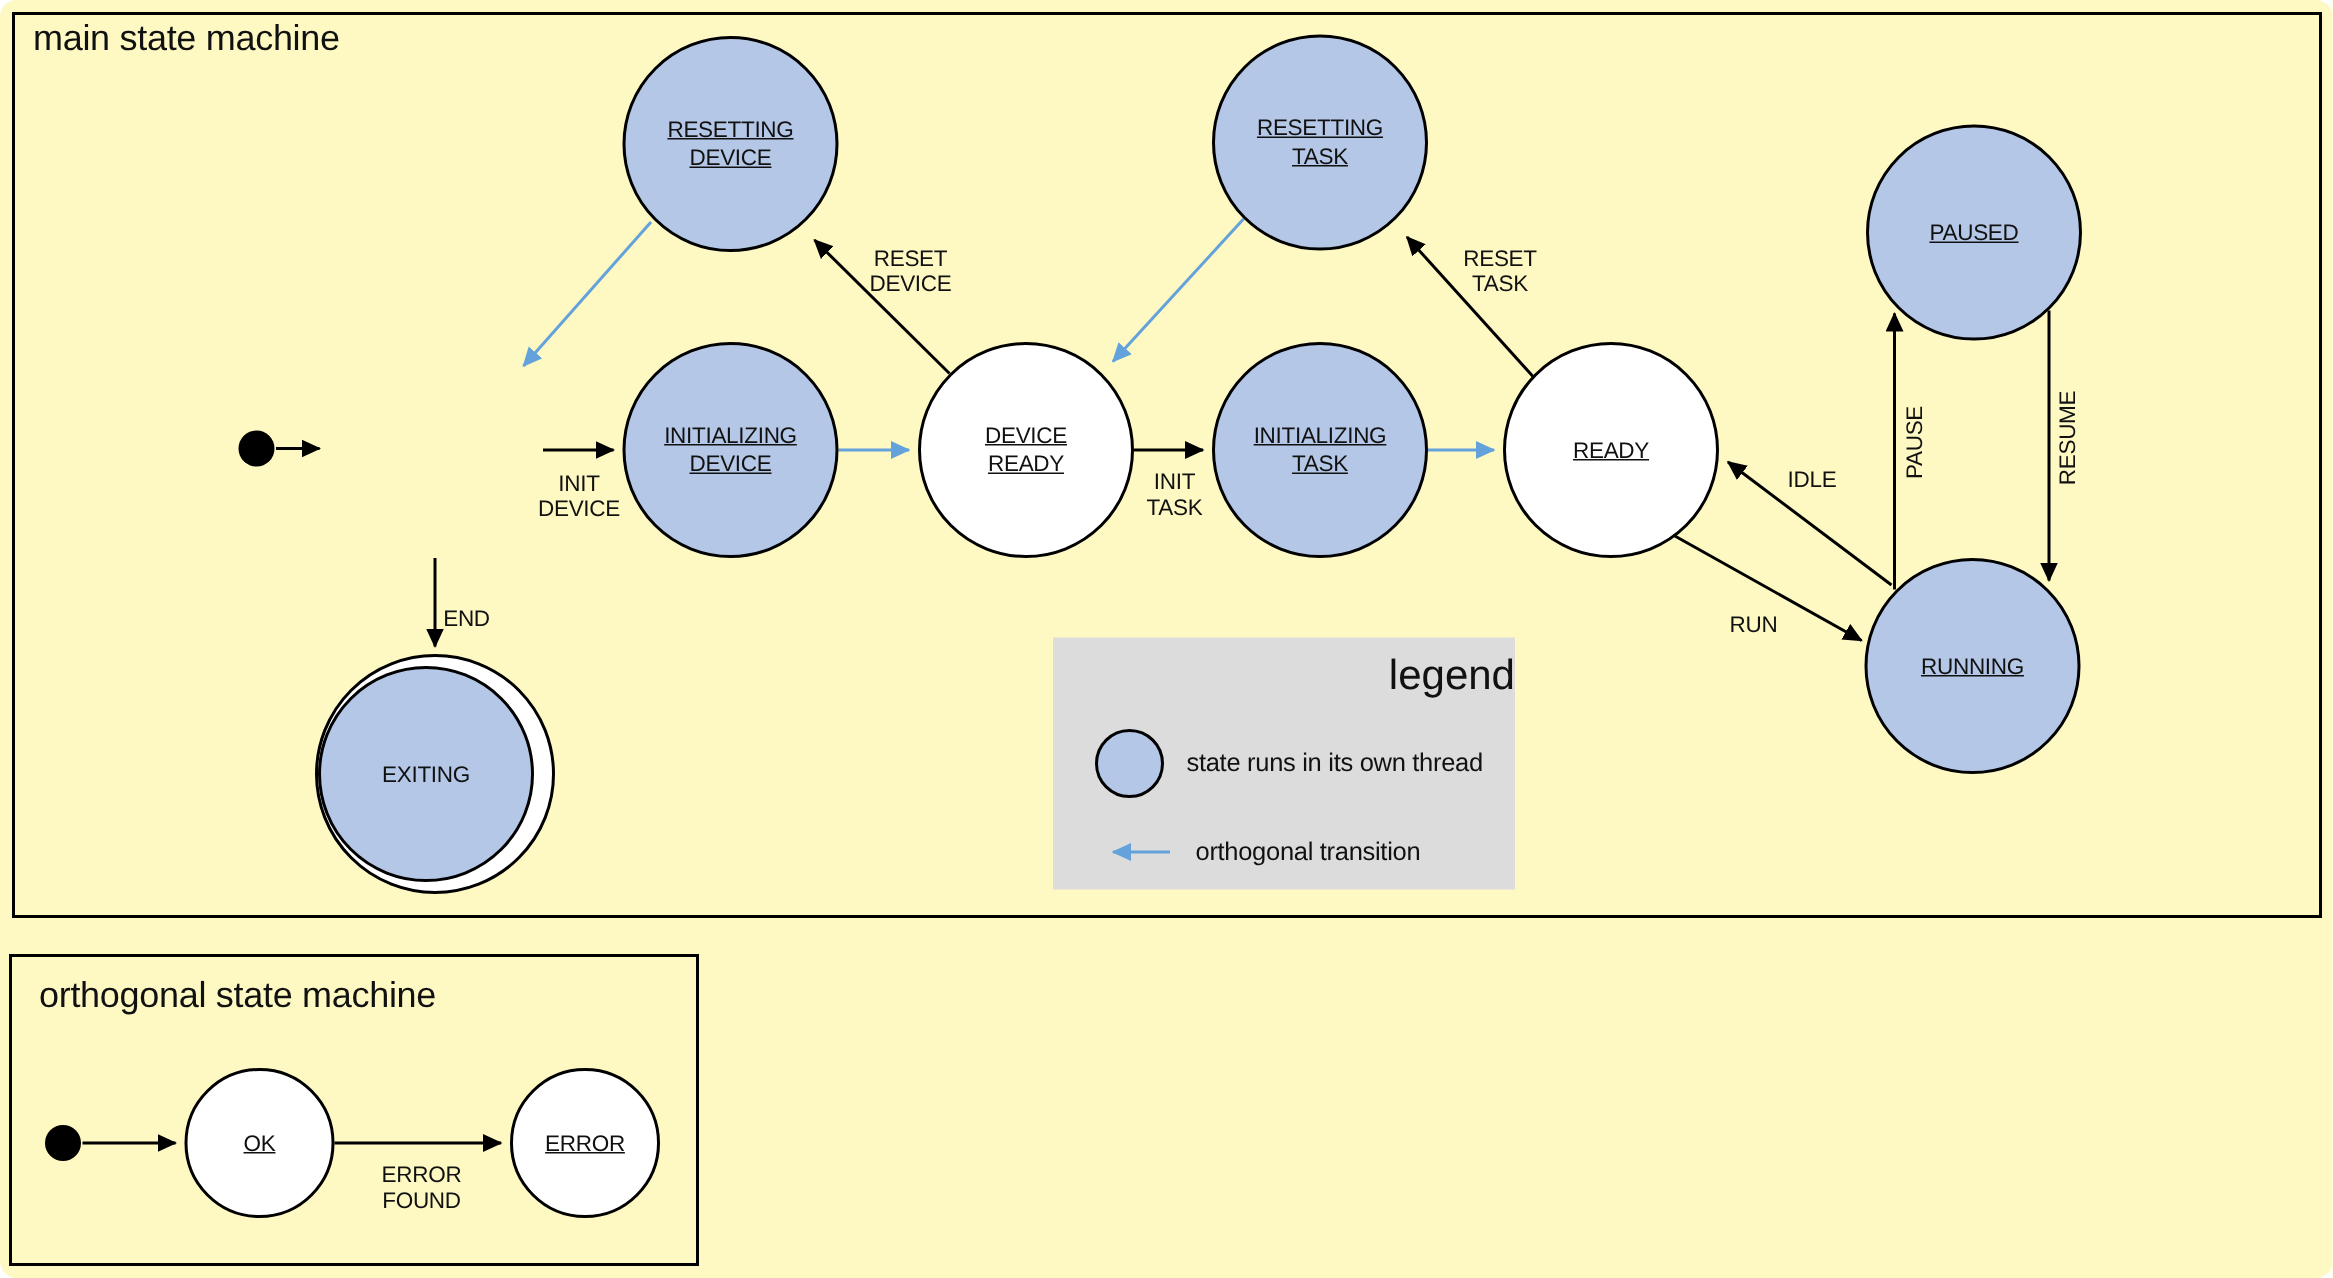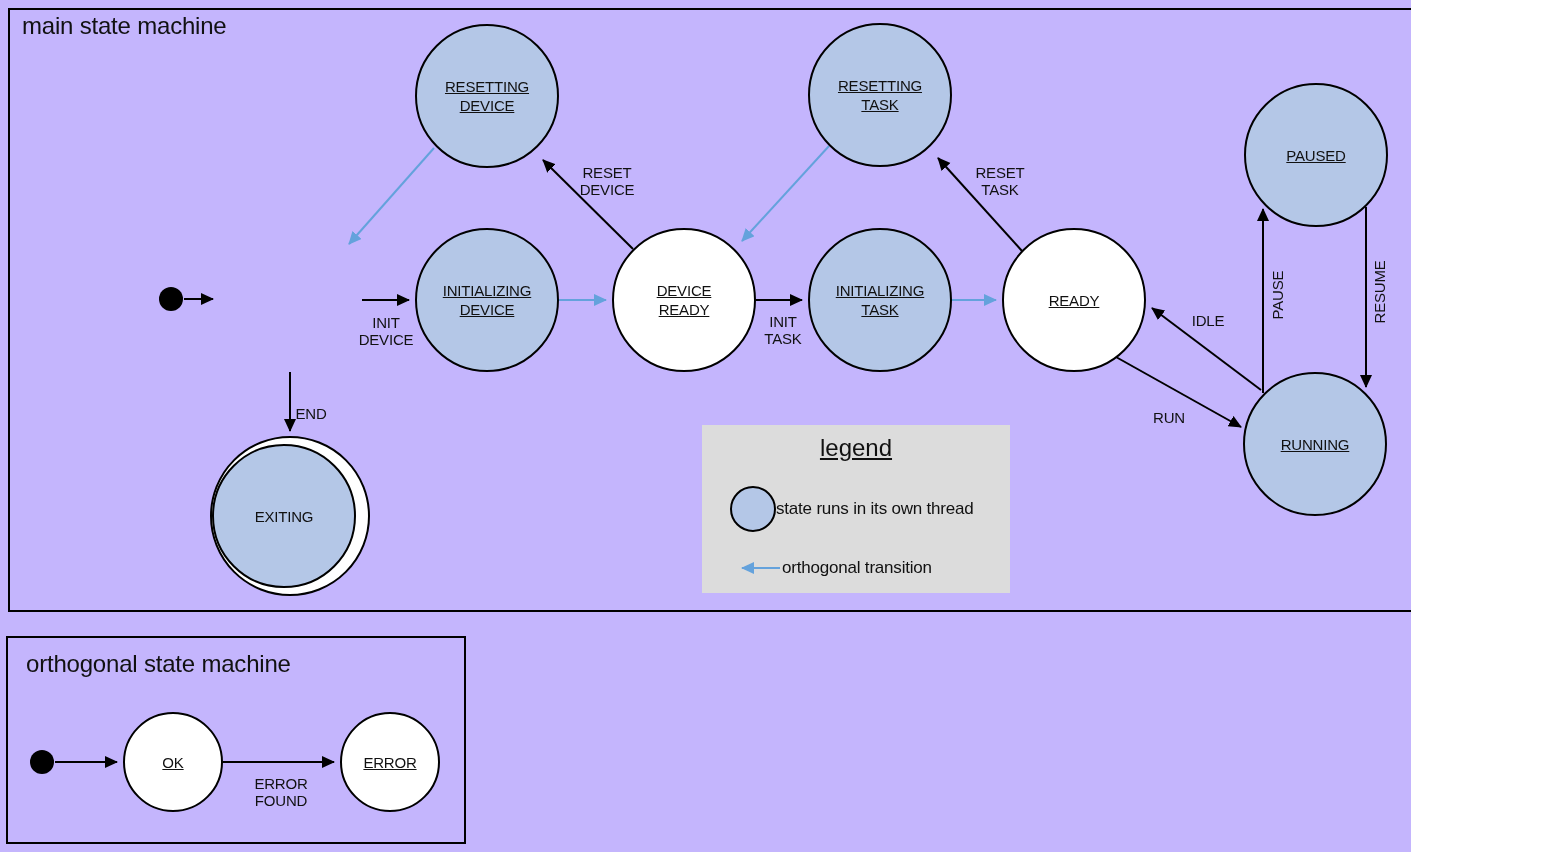--- a/index.html
+++ b/index.html
@@ -3,21 +3,21 @@
 <meta charset="utf-8">
 <style>
   :root{
     --state-blue:#b4c7e7;
     --auto-blue:#64a2dc;
     --legend-bg:#dcdcdc;
     --ink:#000000;
   }
   *{box-sizing:border-box;margin:0;padding:0;}
   body{background:#fff;font-family:"Liberation Sans",sans-serif;color:#111;}
-  .canvas{position:relative;width:1411px;height:852px;background:#c4b5fd;overflow:hidden;}
+  .canvas{position:relative;width:1555px;height:852px;background:#fef9c3;overflow:hidden;border-radius:11px;}
   .panel{position:absolute;border:2px solid var(--ink);background:transparent;}
   .panel-title{position:absolute;font-size:24px;letter-spacing:-0.2px;white-space:nowrap;}
   .edges{position:absolute;left:0;top:0;pointer-events:none;}
   .edge{stroke:var(--ink);stroke-width:2;fill:none;}
   .edge-blue{stroke:var(--auto-blue);stroke-width:2;fill:none;}
   .mk-black{fill:var(--ink);}
   .mk-blue{fill:var(--auto-blue);}
   .state{position:absolute;width:144px;height:144px;border:2px solid var(--ink);border-radius:50%;
          background:#fff;display:flex;flex-direction:column;align-items:center;justify-content:center;
          text-align:center;font-size:15px;line-height:19px;letter-spacing:-0.2px;text-decoration:underline;}
@@ -27,22 +27,22 @@
   .state-inner{width:144px;height:144px;border:2px solid var(--ink);border-radius:50%;
                background:var(--state-blue);display:flex;flex-direction:column;align-items:center;
                justify-content:center;text-align:center;font-size:15px;line-height:19px;letter-spacing:-0.2px;}
   .small-state{width:100px;height:100px;}
   .init-dot{position:absolute;width:24px;height:24px;border-radius:50%;background:var(--ink);}
   .tlabel{position:absolute;display:flex;flex-direction:column;align-items:center;
           font-size:15px;line-height:17px;white-space:nowrap;letter-spacing:-0.2px;
           transform:translate(-50%,-50%);}
   .tlabel.vert{transform:translate(-50%,-50%) rotate(-90deg);}
   .legend{position:absolute;background:var(--legend-bg);}
-  .legend-title{position:absolute;top:9px;left:0;width:100%;text-align:center;font-size:24px;text-decoration:underline;}
-  .legend-row{position:absolute;left:28px;display:flex;align-items:center;gap:0;}
+  .legend-title{position:absolute;top:9px;left:0;width:100%;text-align:right;font-size:28px;}
+  .legend-row{position:absolute;left:28px;display:flex;align-items:center;gap:15px;}
   .legend-circle{width:46px;height:46px;border:2px solid var(--ink);border-radius:50%;background:var(--state-blue);}
   .legend-text{font-size:17px;letter-spacing:-0.2px;white-space:nowrap;}
 </style>
 </head>
 <body>
 
 <div class="canvas">
 
   <div class="panel" style="left:8px;top:8px;width:1540px;height:604px"></div>
   <div class="panel" style="left:6px;top:636px;width:460px;height:208px"></div>

